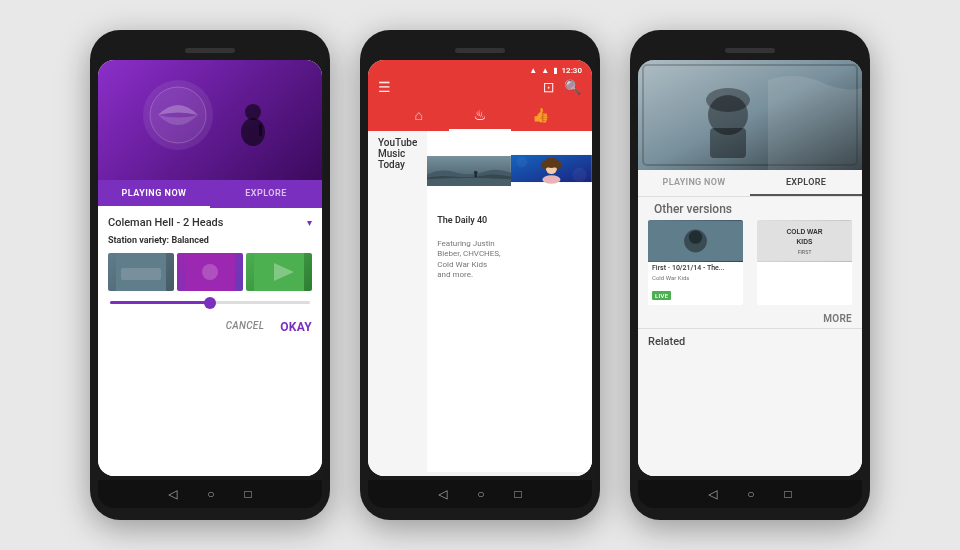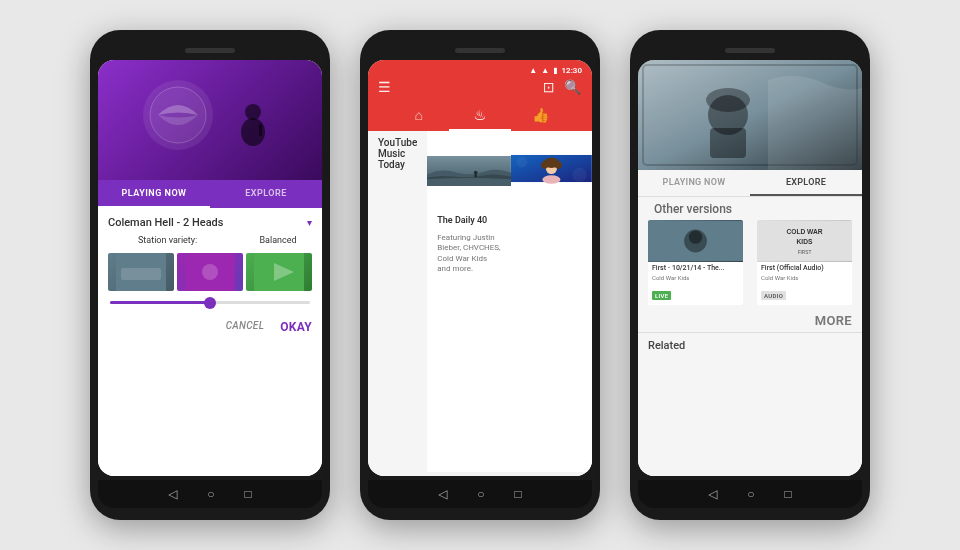--- a/index.html
+++ b/index.html
@@ -111,23 +111,22 @@
     .dropdown-arrow {
       color: #7B2FBE;
       font-size: 10px;
     }
     .station-label {
       font-size: 9px;
       color: #555;
       margin-bottom: 8px;
     }
     .station-label span {
-      font-weight: 400;
+      font-weight: 700;
       color: #333;
-      margin-left: 30px;
     }
     .thumbnail-strip {
       display: flex;
       gap: 3px;
       margin-bottom: 10px;
     }
     .thumb {
       flex: 1;
       height: 38px;
       border-radius: 2px;
@@ -246,21 +245,21 @@
       position: relative;
       overflow: hidden;
     }
     .video-info {
       padding: 4px 10px 4px;
     }
     .video-title {
       font-size: 9px;
       font-weight: 600;
       color: #333;
-      margin-bottom: 8px;
+      margin-bottom: 14px;
     }
     .video-desc {
       font-size: 8px;
       color: #777;
       line-height: 1.3;
     }
     .more-icon {
       position: absolute;
       top: 4px;
       right: 6px;
@@ -354,21 +353,21 @@
       padding: 1px 3px;
       border-radius: 1px;
       font-weight: 600;
       letter-spacing: 0.3px;
     }
     .badge-live { background: #4CAF50; color: #fff; }
     .badge-audio { background: #e0e0e0; color: #555; }
     .more-btn {
       text-align: right;
       padding: 2px 10px 4px;
-      font-size: 13px;
+      font-size: 10px;
       font-weight: 600;
       color: #777;
       letter-spacing: 0.3px;
     }
     .divider {
       height: 1px;
       background: #ddd;
       margin: 0 0 0;
     }
     .related-title {
@@ -608,25 +607,20 @@
         <div class="version-card">
           <div class="version-thumb version-thumb-2">
             <svg width="100%" height="42" viewBox="0 0 100 42" xmlns="http://www.w3.org/2000/svg">
               <rect width="100" height="42" fill="#e0e0e0"></rect>
 
               <text x="50" y="14" text-anchor="middle" font-size="7" font-weight="bold" fill="#333" font-family="Arial">COLD WAR</text>
               <text x="50" y="24" text-anchor="middle" font-size="7" font-weight="bold" fill="#333" font-family="Arial">KIDS</text>
               <text x="50" y="35" text-anchor="middle" font-size="5" fill="#555" font-family="Arial">FIRST</text>
             </svg>
           </div>
-          <div class="version-info">
-            <div class="version-title">First (Official Audio)</div>
-            <div class="version-artist">Cold War Kids</div>
-            <span class="badge badge-audio">AUDIO</span>
-          </div>
         </div>
       </div>
 
       <div class="more-btn">MORE</div>
 
       <div class="divider"></div>
 
       <div class="related-title">Related</div>
     </div>
   </div>

